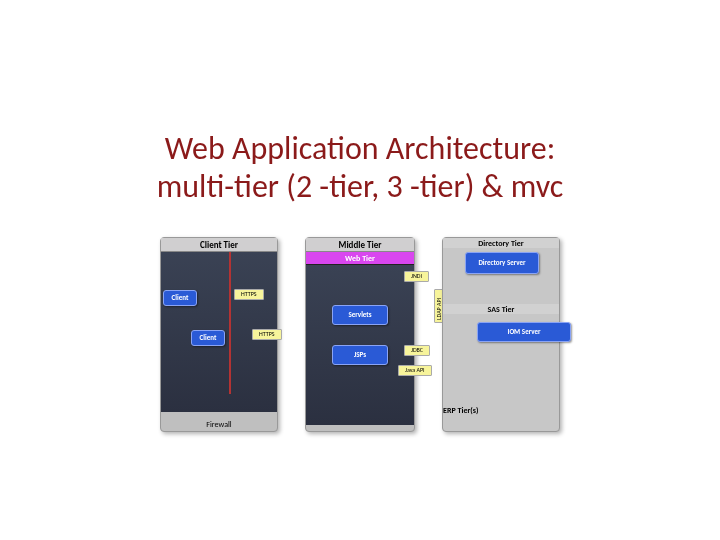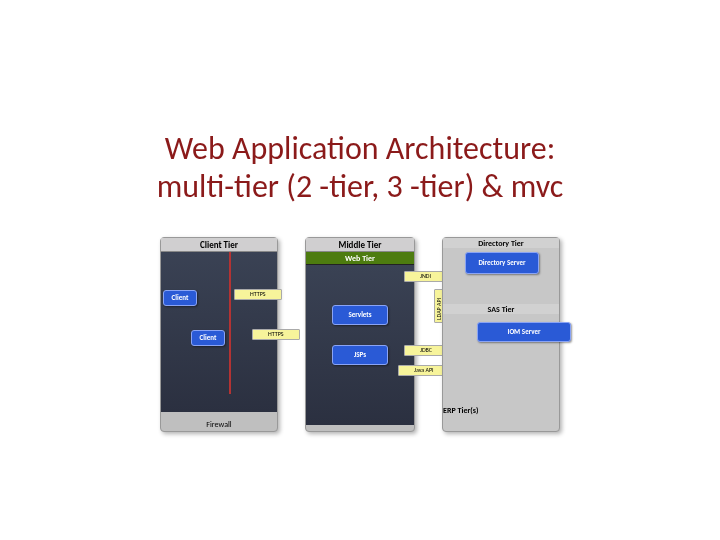--- a/index.html
+++ b/index.html
@@ -53,21 +53,21 @@
     background: #d0cfd0;
     border-bottom: 1px solid #888;
   }
   .sub-tier-label {
     width: 100%;
     padding: 1px 0;
     font-size: 8px;
     font-weight: bold;
     text-align: center;
     color: #fff;
-    background: #4d7c0f;
+    background: #d946ef;
     border-bottom: 1px solid #222;
   }
   .firewall-label {
     position: absolute;
     bottom: 2px;
     width: 100%;
     font-size: 8px;
     font-weight: normal;
     text-align: center;
     color: #000;
@@ -112,21 +112,21 @@
     width: 2px;
     background: #b33333;
     top: 0;
     bottom: 18px;
   }
   .conn-label {
     position: absolute;
     background: #f7f49b;
     border: 1px solid #aaa;
     font-size: 6px;
-    padding: 0 15px;
+    padding: 0 6px;
     line-height: 9px;
     color: #000;
     white-space: nowrap;
     border-radius: 1px;
   }
   .conn-label.vert {
     writing-mode: vertical-rl;
     transform: rotate(180deg);
     line-height: 8px;
     padding: 2px 0;

